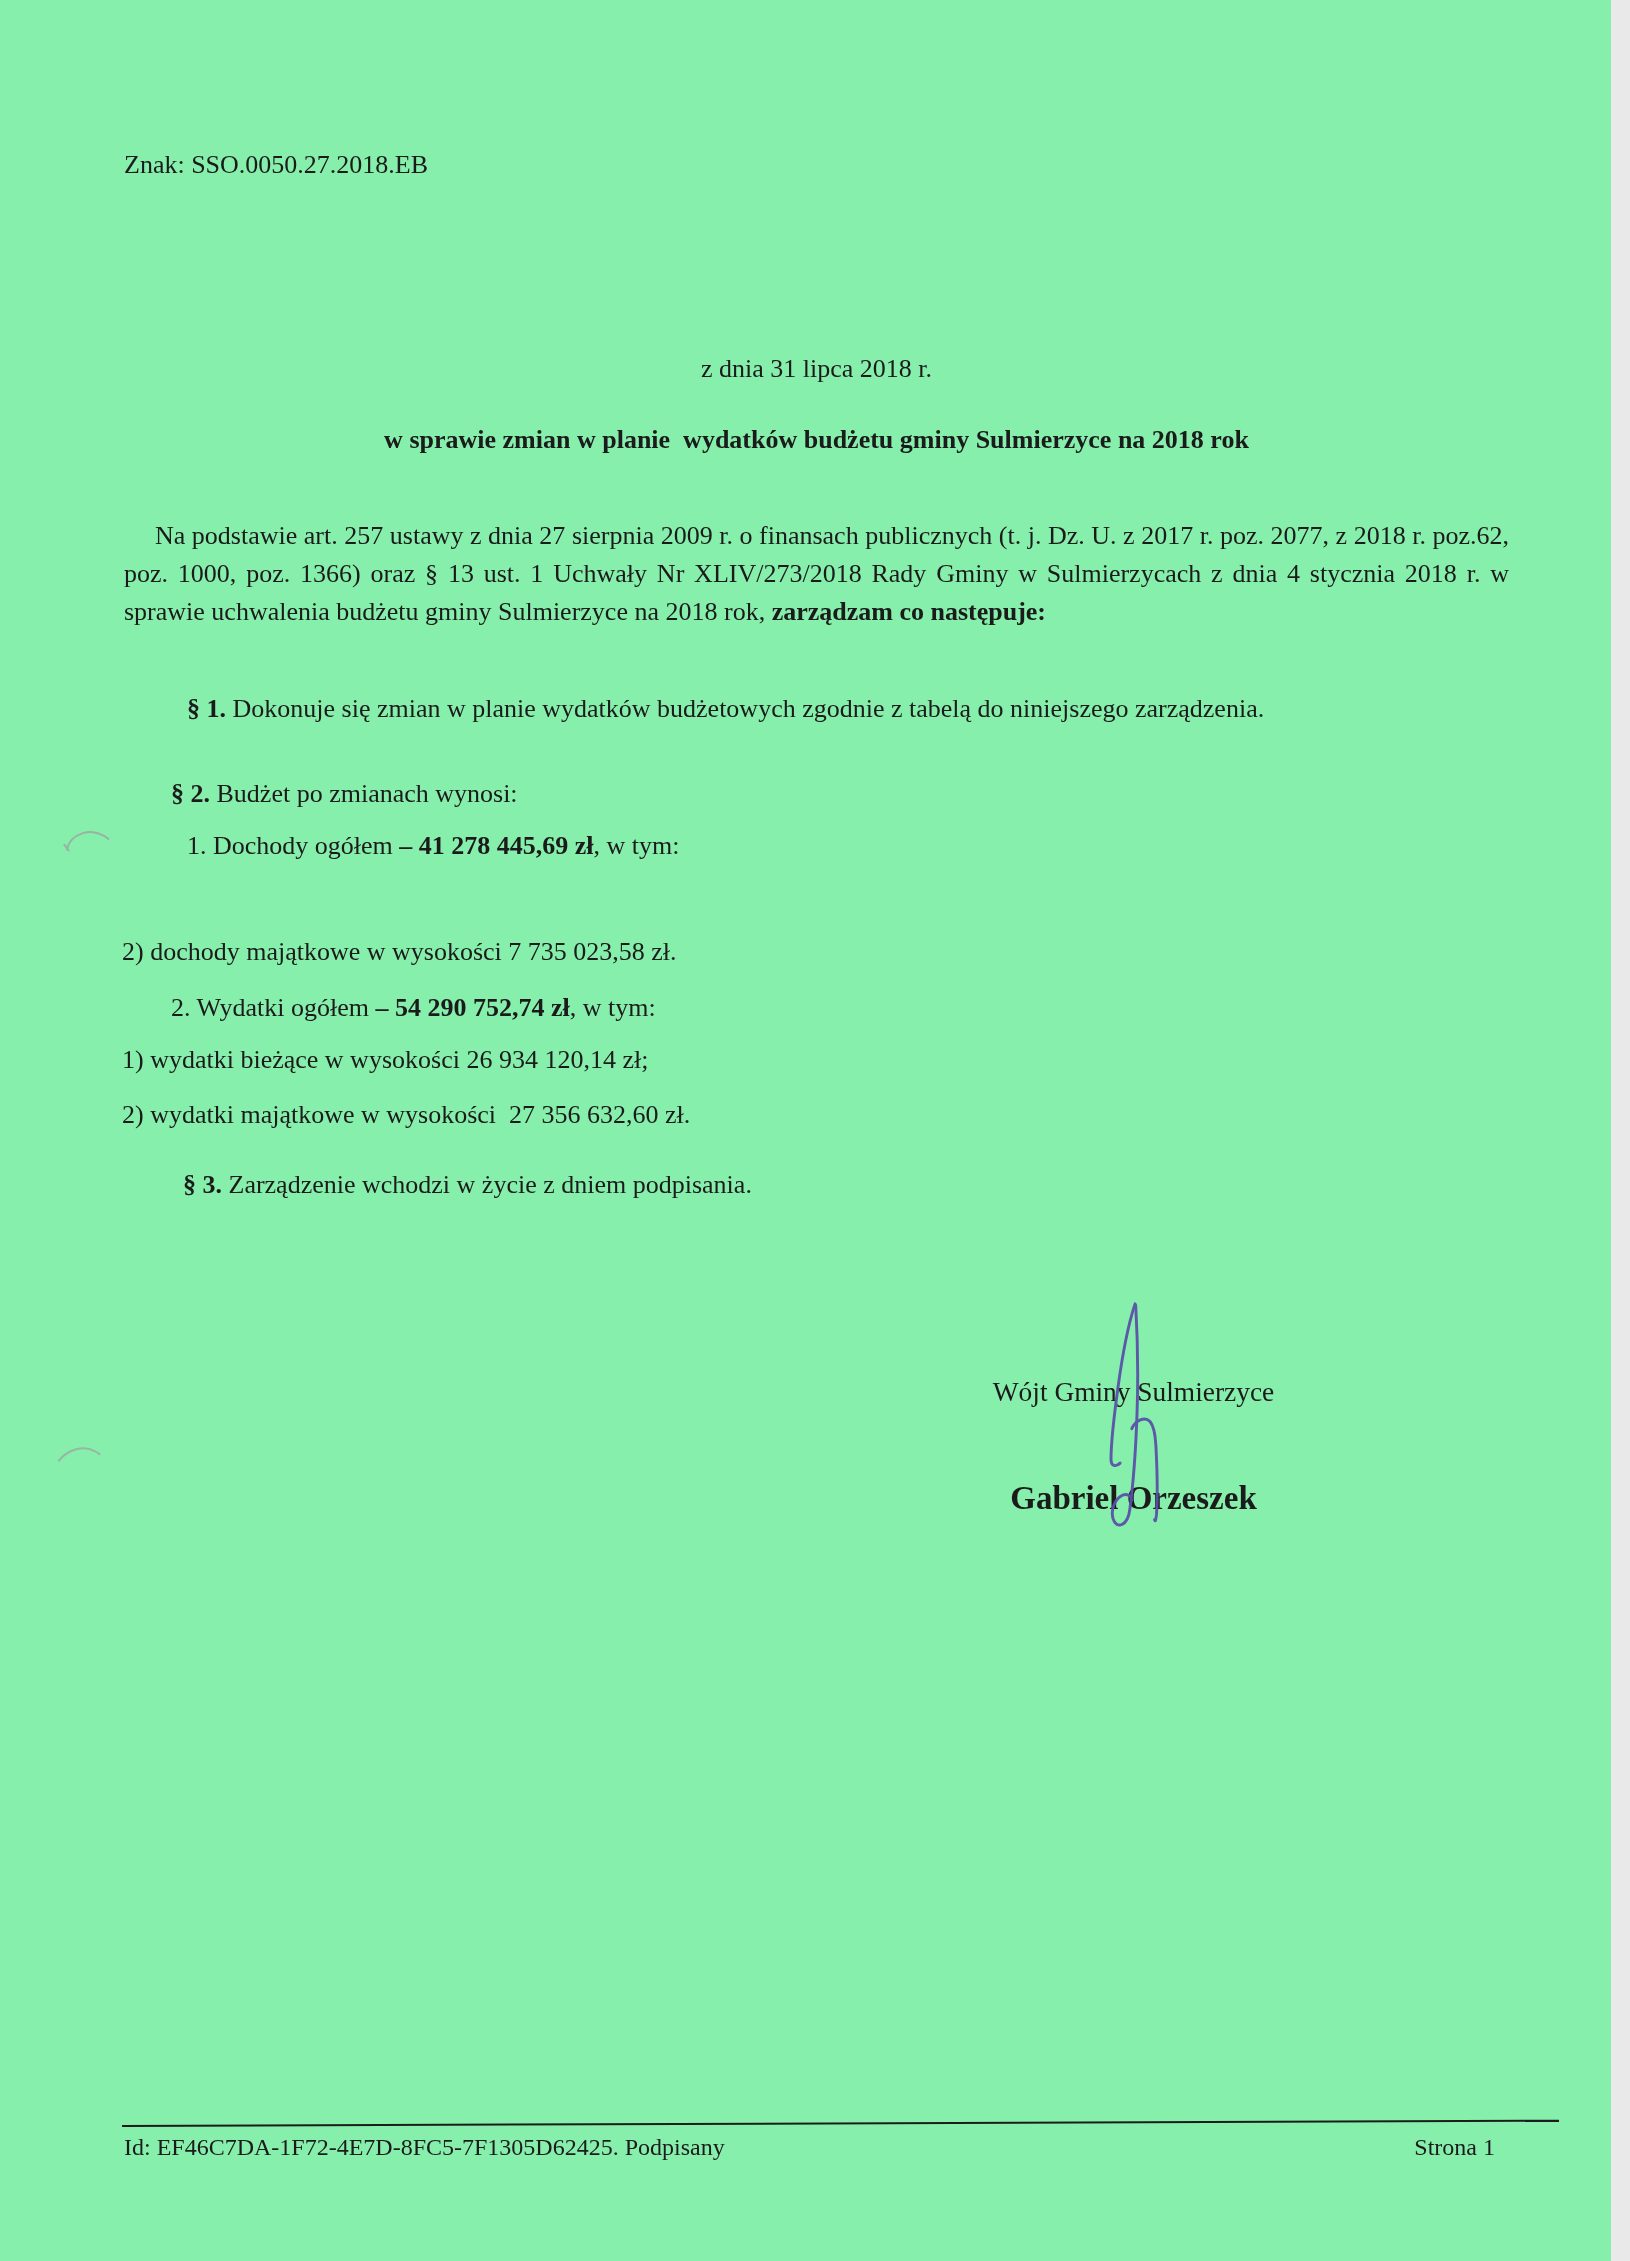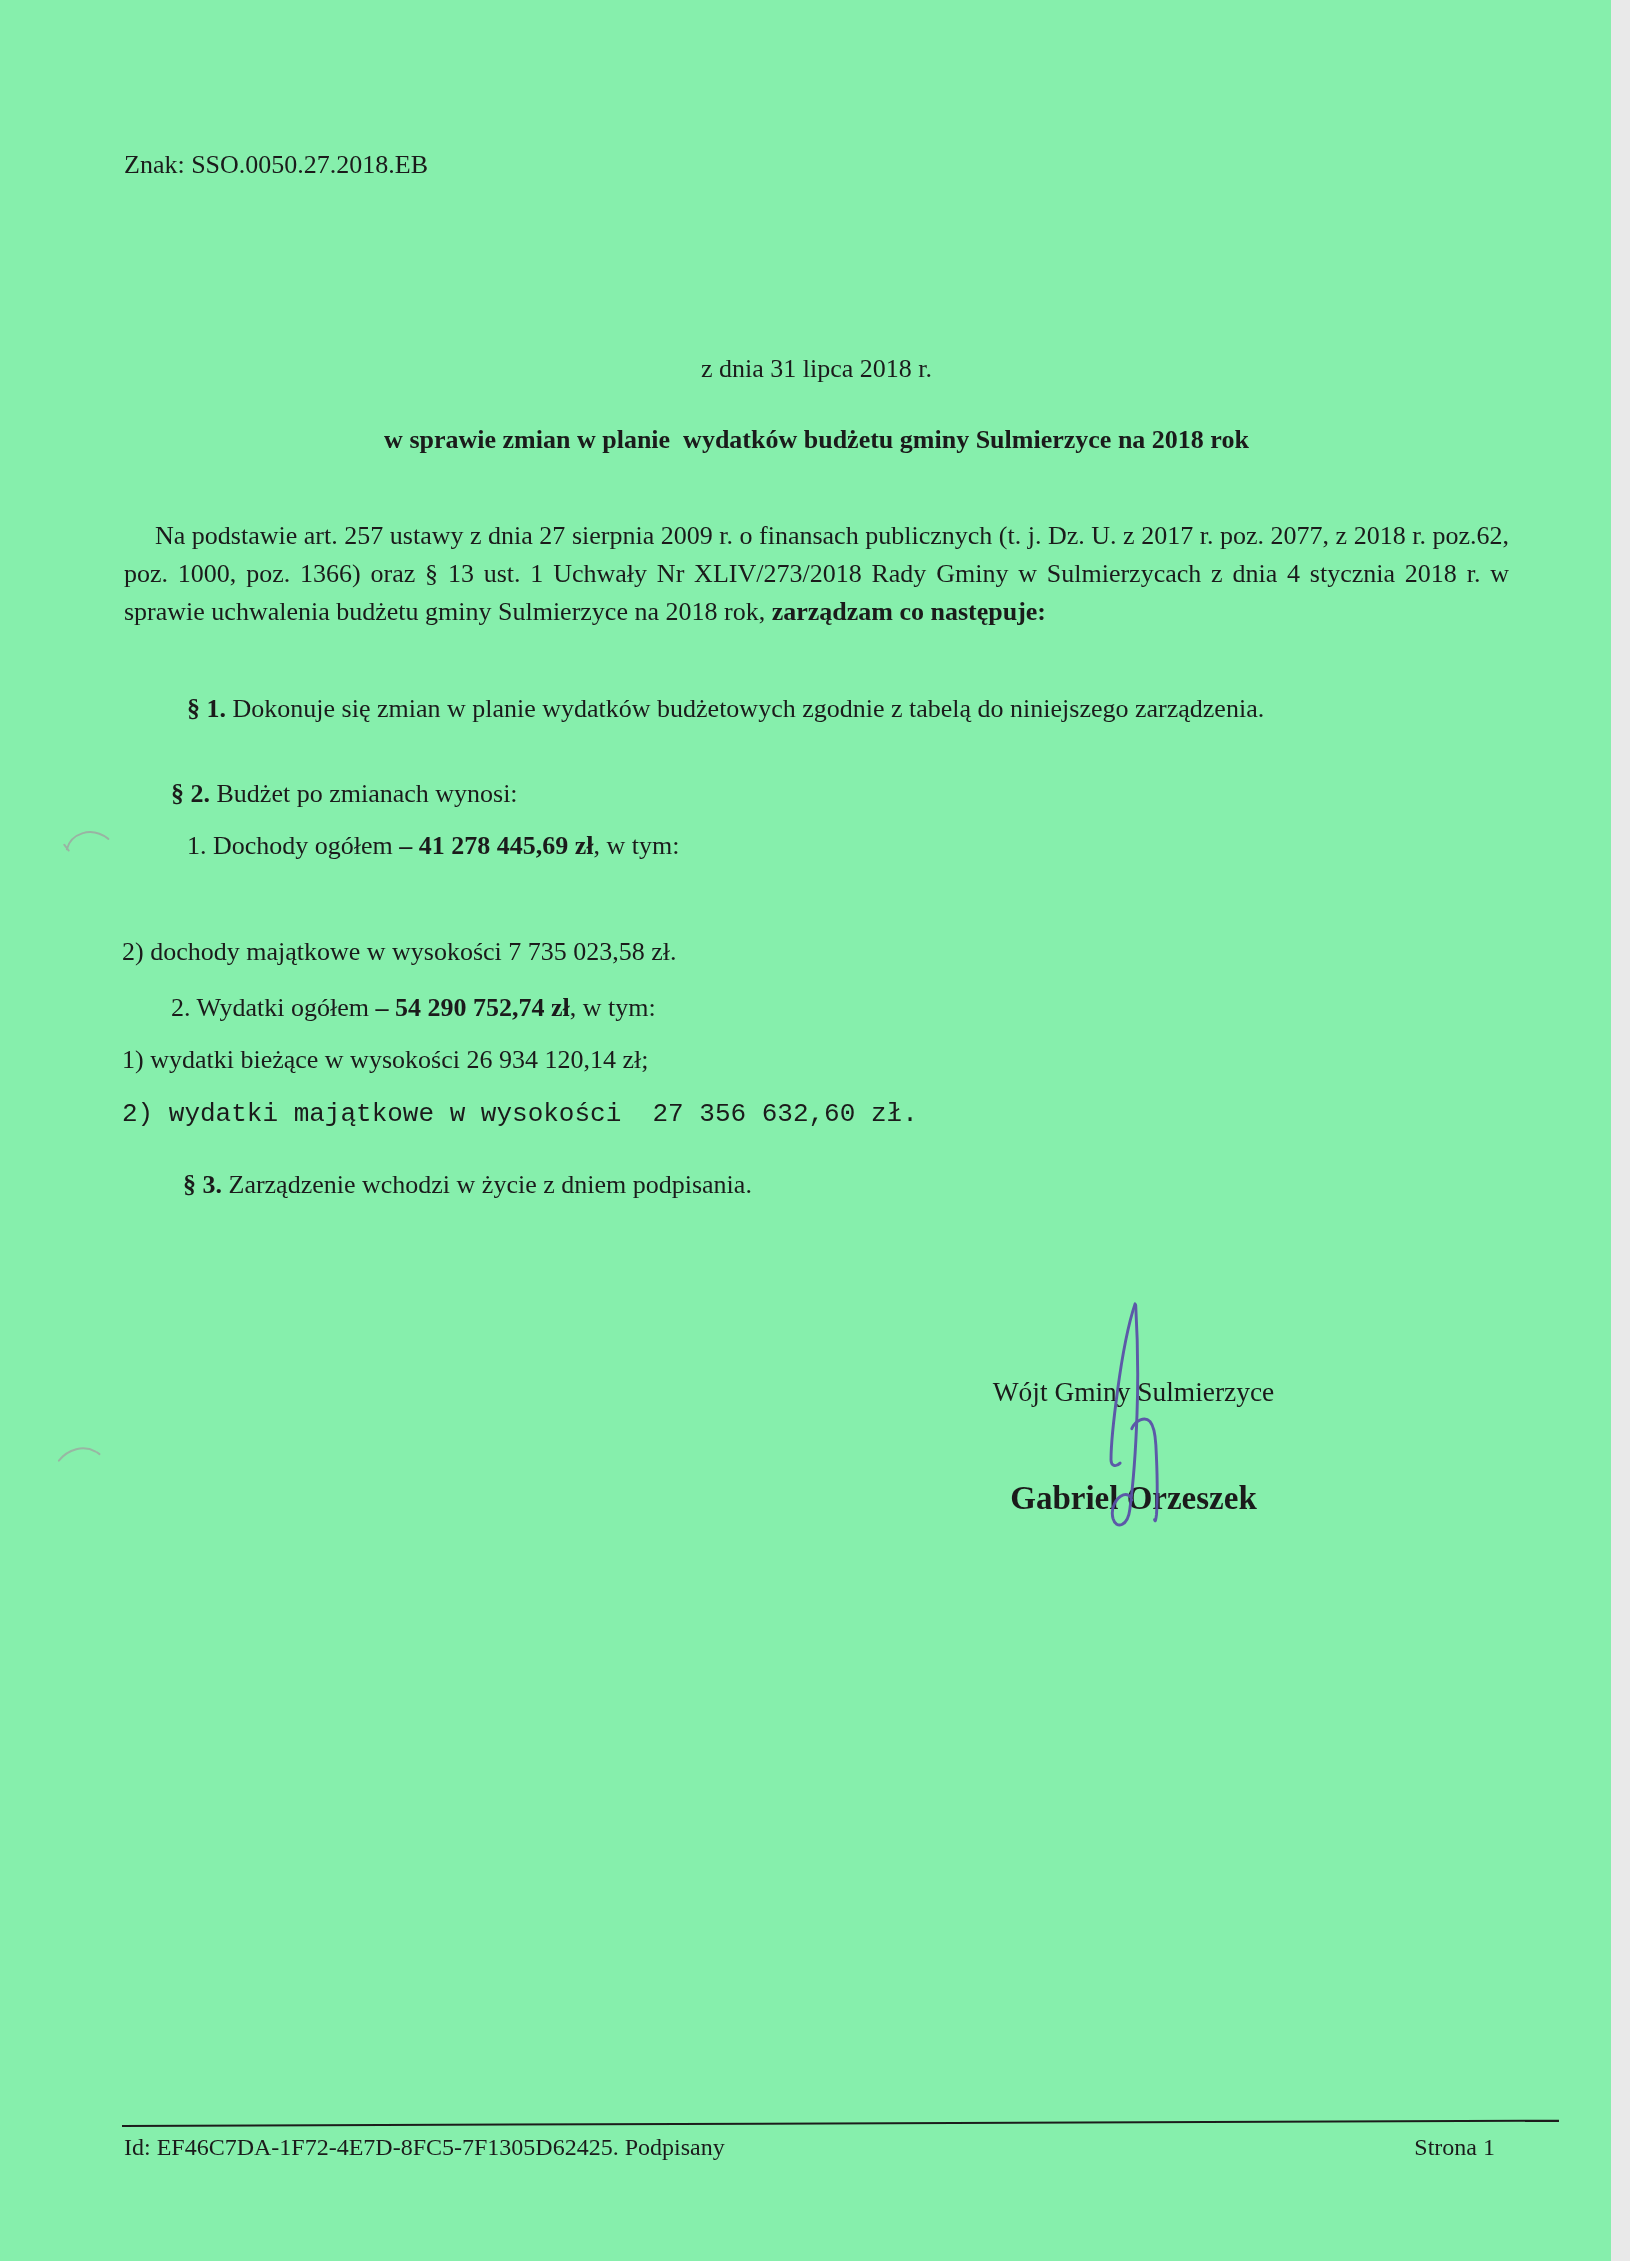--- a/index.html
+++ b/index.html
@@ -61,21 +61,21 @@
 
   <p class="abs justify indent-par line" style="top:811px;margin:16px;"><span>1. Dochody ogółem </span><b>– 41 278 445,69 zł</b><span>, w tym:</span></p>
 
 
   <div class="abs body-text line" style="left:122px;top:936px;">2) dochody majątkowe w wysokości 7 735 023,58 zł.</div>
 
   <p class="abs justify indent-par line" style="top:989px;margin:0;"><span>2. Wydatki ogółem </span><b>– 54 290 752,74 zł</b><span>, w tym:</span></p>
 
   <div class="abs body-text line" style="left:122px;top:1044px;">1) wydatki bieżące w wysokości 26 934 120,14 zł;</div>
 
-  <div class="abs body-text line" style="left:122px;top:1099px;font-family:Liberation Mono, monospace;">2) wydatki majątkowe w wysokości  27 356 632,60 zł.</div>
+  <div class="abs body-text line" style="left:122px;top:1099px;">2) wydatki majątkowe w wysokości  27 356 632,60 zł.</div>
 
   <p class="abs justify indent-par" style="top:1154px;margin:12px;"><b>§ 3.</b><span> Zarządzenie wchodzi w życie z dniem podpisania.</span></p>
 
   <div class="abs sig-block sig-role" style="top:1377px;">Wójt Gminy Sulmierzyce</div>
 
   <div class="abs sig-block sig-name" style="top:1480px;">Gabriel Orzeszek</div>
 
   <svg class="abs" style="left:1098px;top:1294px;" width="78" height="242" viewBox="0 0 120 370">
     <g fill="none" stroke="#5a52a8" stroke-width="4.5" stroke-linecap="round" opacity="0.95">
       <path d="M 57,14 C 49,38 38,88 30,148 C 24,192 20,232 20,254 C 20,263 27,266 34,259"></path>

